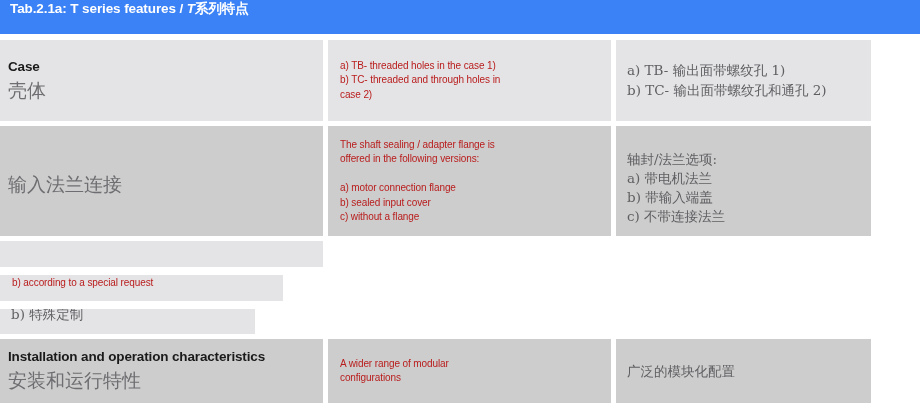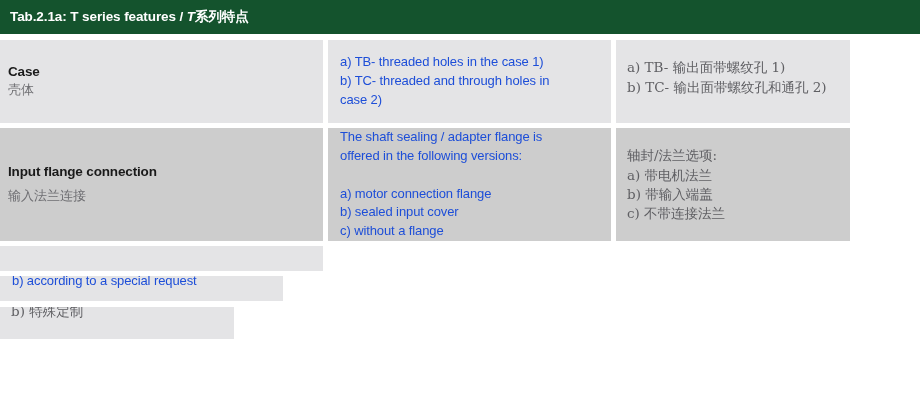--- a/index.html
+++ b/index.html
@@ -19,23 +19,22 @@
     height: 403px;
     box-sizing: border-box;
     background: #ffffff;
     display: flex;
     flex-direction: column;
   }
 
   
   .caption-bar {
     height: 34px;
-    background: #14532d;
+    background: #3b82f6;
     display: flex;
-    align-items: center;
     padding: 0 12px 0 10px;
     box-sizing: border-box;
     flex: 0 0 34px;
   }
   .caption-text {
     color: #ffffff;
     font-size: 13.5px;
     font-weight: bold;
     letter-spacing: -0.1px;
     white-space: pre;
@@ -59,46 +58,46 @@
   .row + .row { margin-top: 5px; }
 
   .cell {
     box-sizing: border-box;
     overflow: hidden;
   }
   .cell.c1 { width: 323px; padding: 10px 16px 10px 8px; }
   .cell.spacer1 { width: 5px; background: #ffffff !important; }
   .cell.c2 { width: 283px; padding: 10px 10px 10px 12px; }
   .cell.spacer2 { width: 5px; background: #ffffff !important; }
-  .cell.c3 { width: 234px; padding: 10px 10px 18px 11px; }
+  .cell.c3 { width: 255px; padding: 10px 10px 10px 11px; }
 
   .shade-light { background: #e4e4e6; }
   .shade-dark  { background: #cdcdcd; }
 
   
   .term-en {
     font-size: 13.5px;
     font-weight: bold;
     color: #1a1a1a;
     line-height: 1.25;
     letter-spacing: -0.15px;
   }
   .term-cn {
     font-family: "DejaVu Serif", serif;
-    font-size: 13px;
+    font-size: 19px;
     color: #6e6e72;
     line-height: 1.3;
   }
   .term-cn.gap-sm { margin-top: 2px; }
   .term-cn.gap-md { margin-top: 7px; }
   .term-cn.gap-lg { margin-top: 34px; }
 
   .desc-en {
-    font-size: 13px;
-    color: #1d4ed8;
+    font-size: 10px;
+    color: #b91c1c;
     line-height: 1.45;
     letter-spacing: -0.1px;
     white-space: pre-line;
   }
   .desc-cn {
     font-family: "DejaVu Serif", serif;
     font-size: 13.5px;
     color: #5f5f63;
     line-height: 1.42;
     white-space: pre-line;
@@ -138,21 +137,20 @@
     </div>
     <div class="cell spacer2"></div>
     <div class="cell c3 shade-light v-center">
       <div class="desc-cn">a) TB- 输出面带螺纹孔 1)
 b) TC- 输出面带螺纹孔和通孔 2)</div>
     </div>
   </div>
 
   <div class="row row-h2">
     <div class="cell c1 shade-dark v-center">
-      <div class="term-en">Input flange connection</div>
       <div class="term-cn gap-md">输入法兰连接</div>
     </div>
     <div class="cell spacer1"></div>
     <div class="cell c2 shade-dark v-center">
       <div class="desc-en">The shaft sealing / adapter flange is
 offered in the following versions:
 
 a) motor connection flange
 b) sealed input cover
 c) without a flange</div>
@@ -178,14 +176,29 @@
                 b) according to a special request</div>
     </div>
     <div class="cell spacer2"></div>
     <div class="cell c3 shade-light v-top">
       <div class="desc-cn">输入轴选项：
 a) 带键输入轴
 b) 特殊定制</div>
     </div>
   </div>
 
+  <div class="row row-h4">
+    <div class="cell c1 shade-dark v-center">
+      <div class="term-en">Installation and operation characteristics</div>
+      <div class="term-cn gap-sm">安装和运行特性</div>
+    </div>
+    <div class="cell spacer1"></div>
+    <div class="cell c2 shade-dark v-center">
+      <div class="desc-en">A wider range of modular
+configurations</div>
+    </div>
+    <div class="cell spacer2"></div>
+    <div class="cell c3 shade-dark v-center">
+      <div class="desc-cn">广泛的模块化配置</div>
+    </div>
+  </div>
 
 </div>
 
 </body></html>

